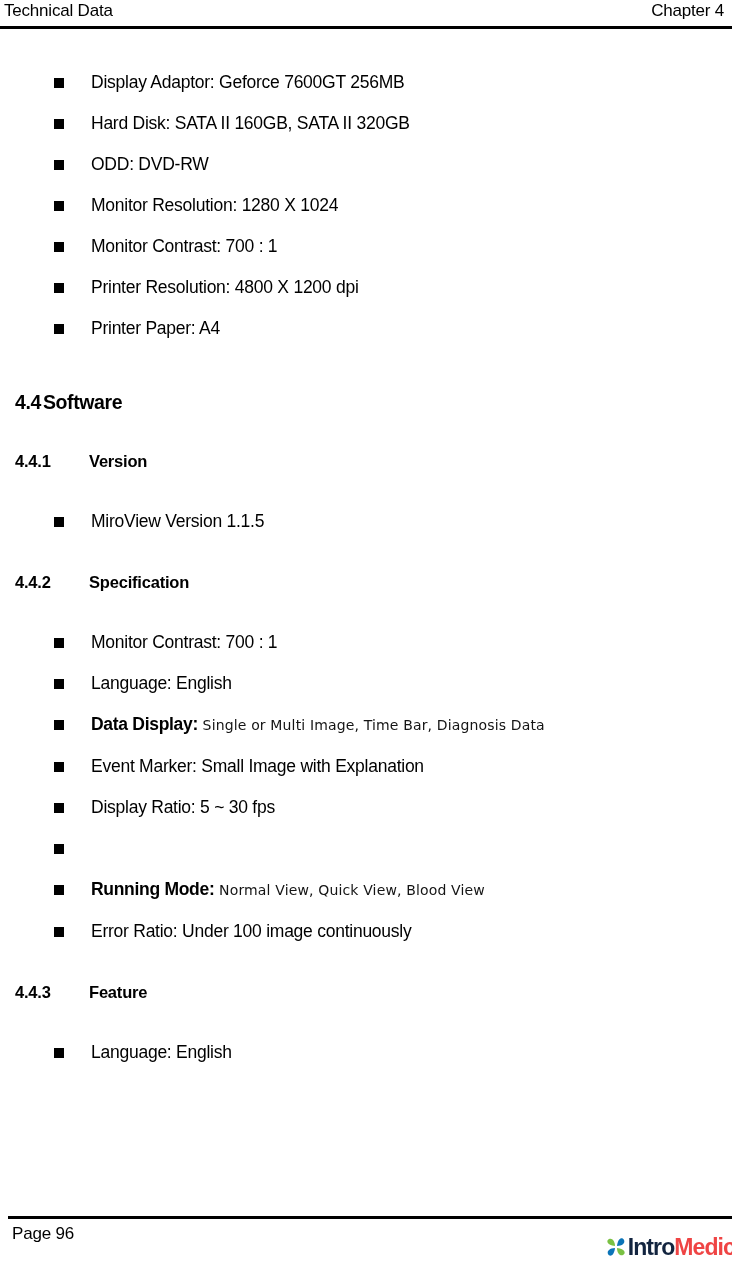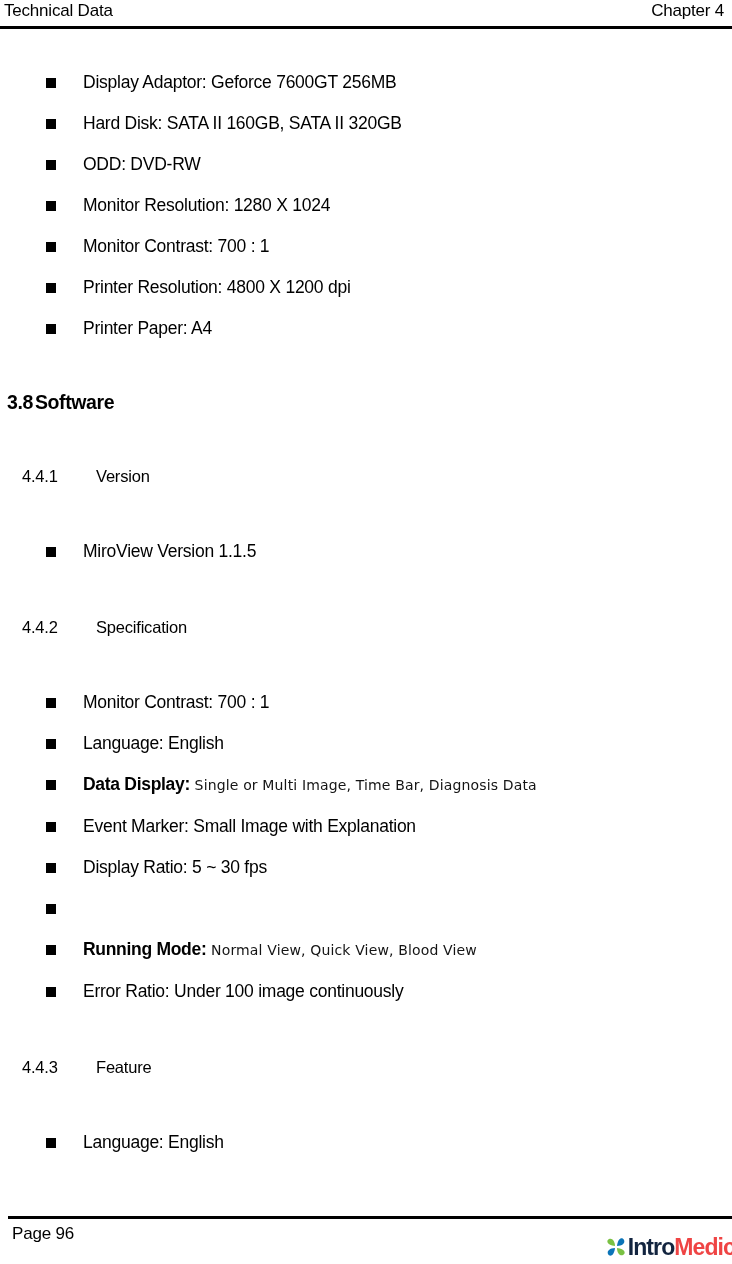--- a/index.html
+++ b/index.html
@@ -50,21 +50,21 @@
     left: 0;
     width: 732px;
     height: 3px;
     background: #000000;
   }
 
   
   .content {
     position: absolute;
     top: 28px;
-    left: 0;
+    left: 8px;
     width: 593px;
   }
 
   ul.bullets {
     list-style: none;
     margin: 0;
     padding: 0;
   }
   ul.bullets li {
     position: relative;
@@ -109,24 +109,24 @@
     padding-left: 7px;
     font-size: 19.5px;
     font-weight: bold;
     line-height: 26px;
     letter-spacing: -0.4px;
     white-space: nowrap;
   }
   h2.sec .num { margin-right: 2px; }
 
   h3.subsec {
-    margin: 15px;
+    margin: 0;
     padding-left: 7px;
     font-size: 16.5px;
-    font-weight: normal;
+    font-weight: bold;
     line-height: 24px;
     letter-spacing: -0.2px;
     white-space: nowrap;
     display: flex;
   }
   h3.subsec .num {
     display: inline-block;
     width: 74px;
     flex: 0 0 74px;
   }
@@ -223,21 +223,21 @@
       </li>
       <li>
         <span class="sq"></span>
         <span class="bullet-text">Printer Paper: A4</span>
       </li>
     </ul>
 
     <div class="spacer-40"></div>
 
     <h2 class="sec">
-      <span class="num">3.8</span><span>Software</span>
+      <span class="num">4.4</span><span>Software</span>
     </h2>
 
     <div class="spacer-34"></div>
 
     <h3 class="subsec">
       <span class="num">4.4.1</span>
         <span>Version</span>
     </h3>
 
     <div class="spacer-28"></div>

